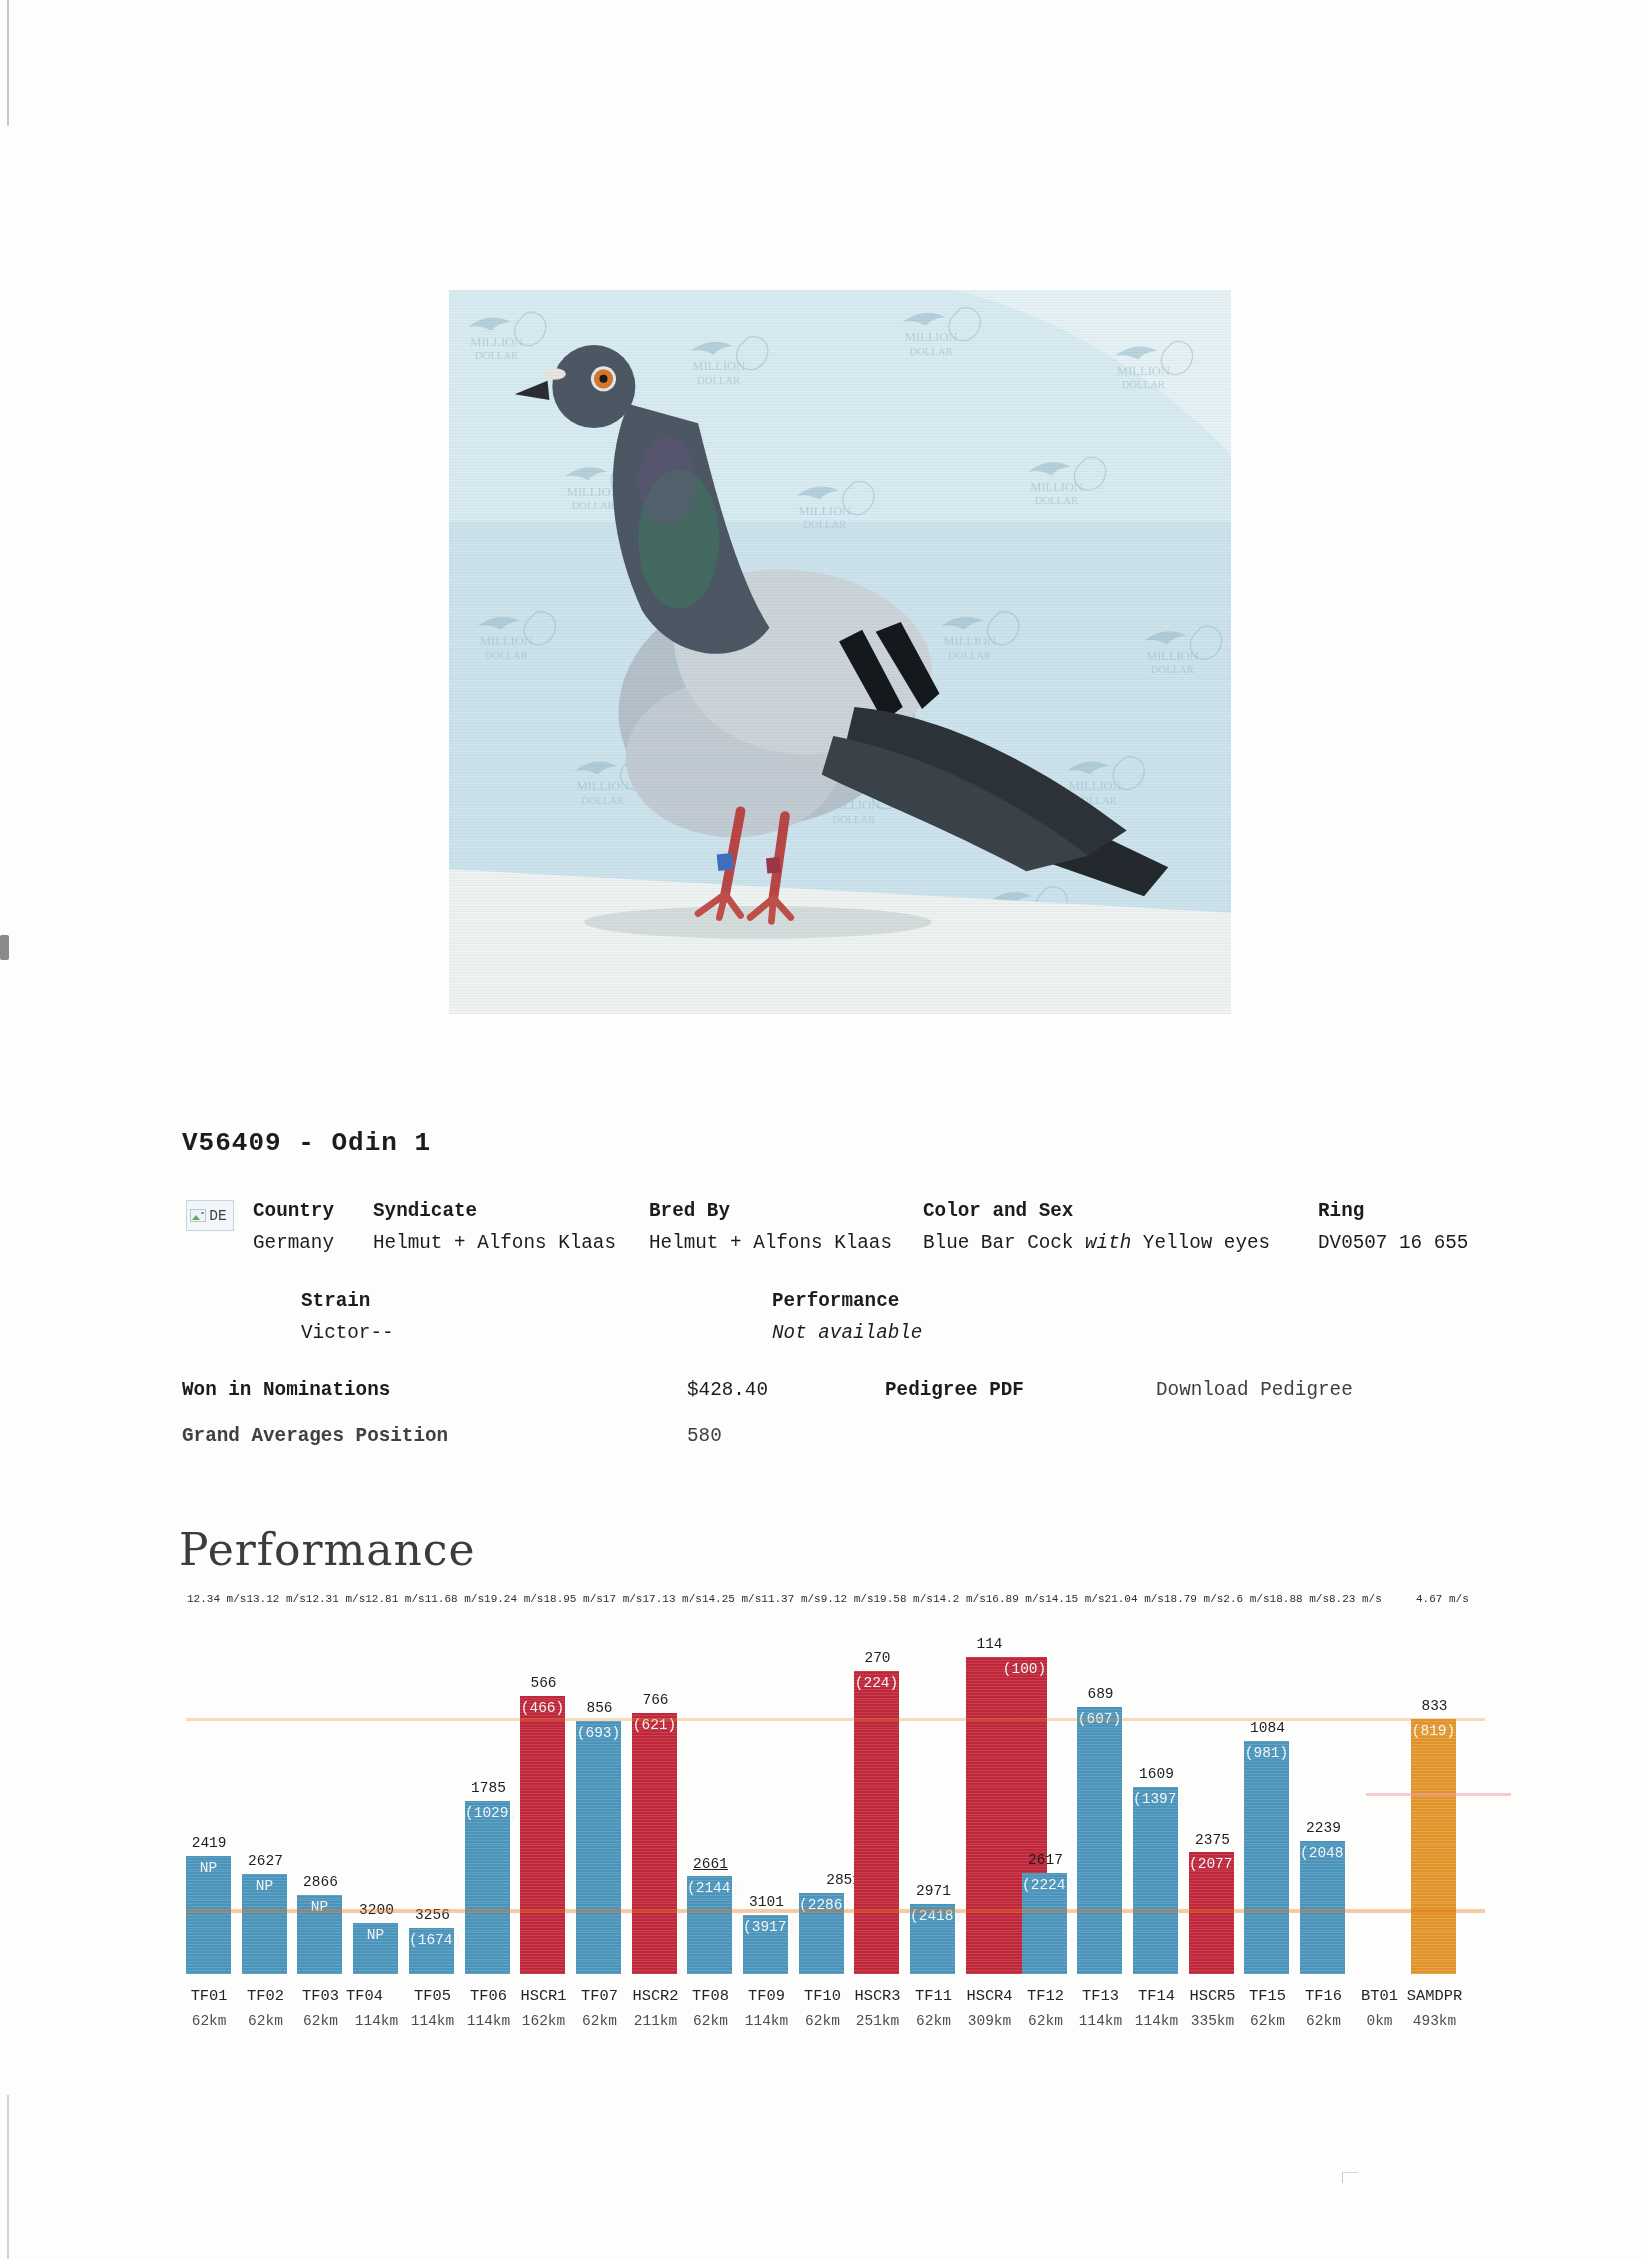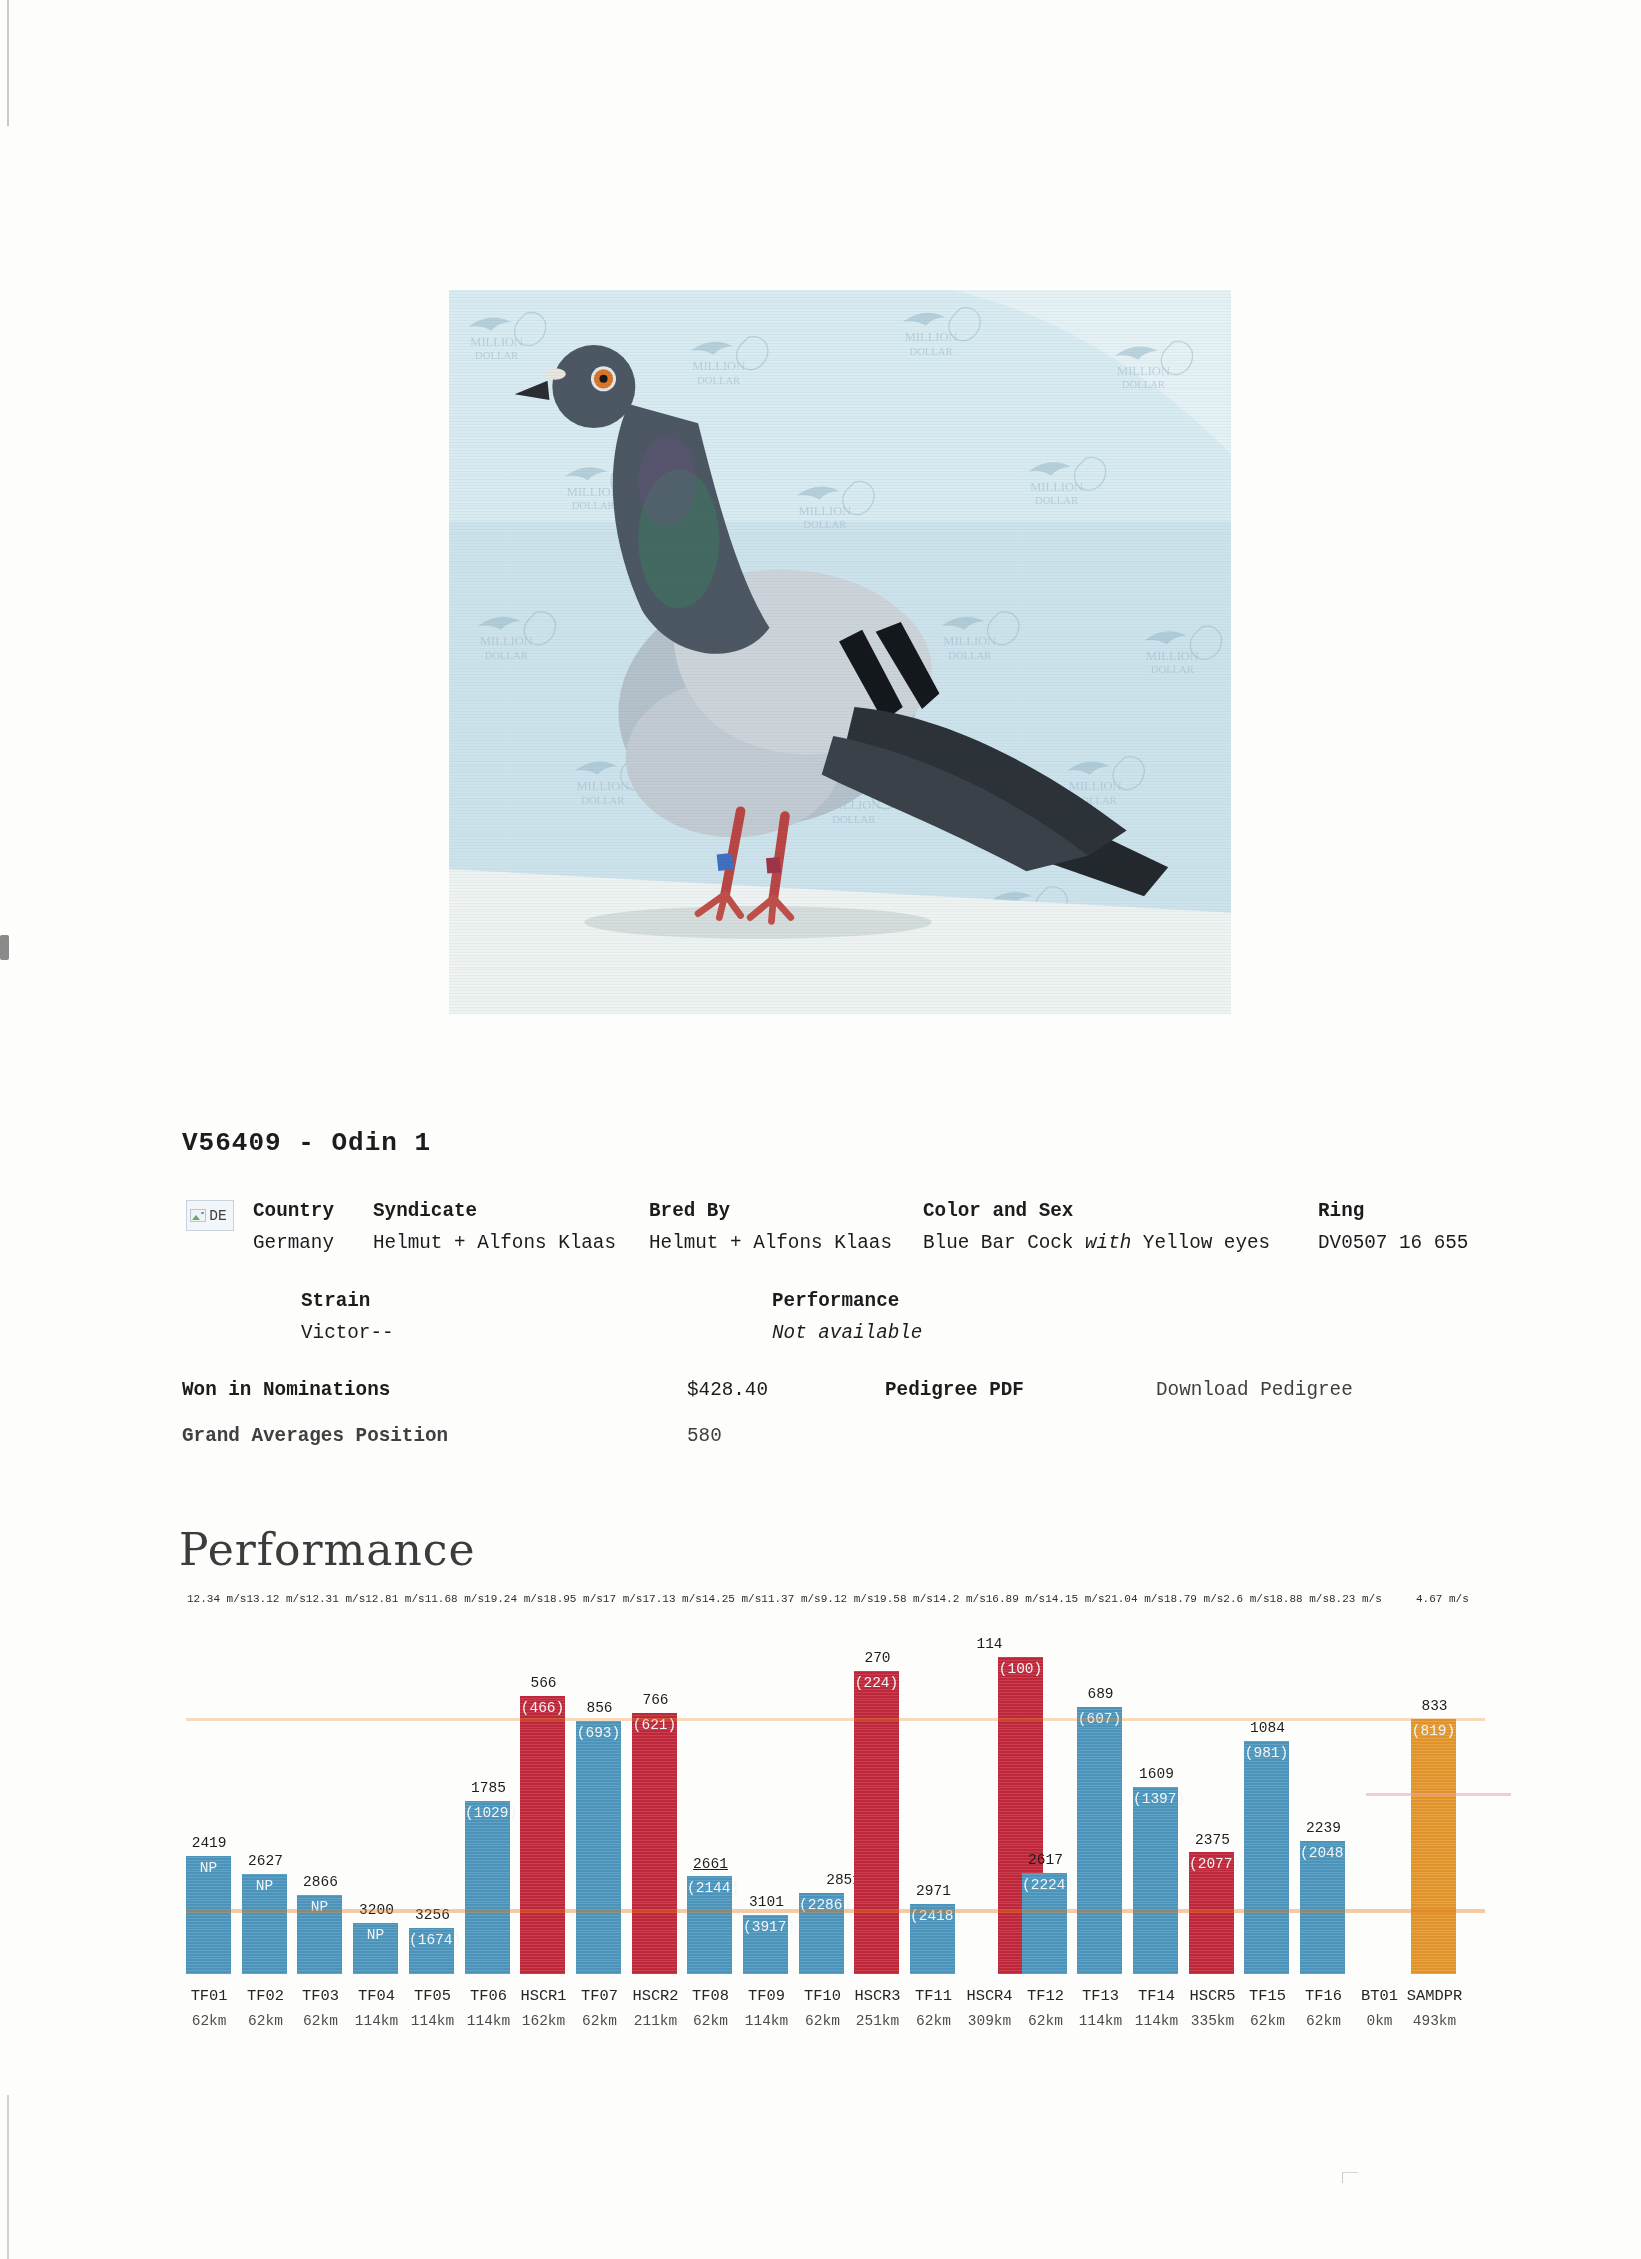--- a/index.html
+++ b/index.html
@@ -216,21 +216,21 @@
       </div>
       <div class="bar-value" style="left: 598px; bottom: 86px; text-align: right;">2851</div>
       <div class="bar" style="left: 668px; width: 45px; height: 303px; background-color: rgb(197, 41, 60);">
         <div class="bar-inner">(224)</div>
       </div>
       <div class="bar-value" style="left: 653px; bottom: 308px;">270</div>
       <div class="bar" style="left: 724px; width: 45px; height: 70px; background-color: rgb(79, 153, 192);">
         <div class="bar-inner">(2418)</div>
       </div>
       <div class="bar-value" style="left: 709px; bottom: 75px;">2971</div>
-      <div class="bar" style="left: 812px; width: 45px; height: 317px; background-color: rgb(197, 41, 60);">
+      <div class="bar" style="left: 780px; width: 45px; height: 317px; background-color: rgb(197, 41, 60); padding-left: 36px;">
         <div class="bar-inner">(100)</div>
       </div>
       <div class="bar-value" style="left: 765px; bottom: 322px;">114</div>
       <div class="bar" style="left: 836px; width: 45px; height: 101px; background-color: rgb(79, 153, 192);">
         <div class="bar-inner">(2224)</div>
       </div>
       <div class="bar-value" style="left: 821px; bottom: 106px;">2617</div>
       <div class="bar" style="left: 891px; width: 45px; height: 267px; background-color: rgb(79, 153, 192);">
         <div class="bar-inner">(607)</div>
       </div>
@@ -256,21 +256,21 @@
       </div>
       <div class="bar-value" style="left: 1210px; bottom: 260px;">833</div>
     </div>
   <div class="chart-labels" id="chart-labels">
       <div class="bar-name" style="left: -15.4px;">TF01</div>
       <div class="bar-dist" style="left: -15.4px;">62km</div>
       <div class="bar-name" style="left: 41px;">TF02</div>
       <div class="bar-dist" style="left: 41px;">62km</div>
       <div class="bar-name" style="left: 96px;">TF03</div>
       <div class="bar-dist" style="left: 96px;">62km</div>
-      <div class="bar-name" style="left: 152px;">TF04</div>
+      <div class="bar-name" style="left: 140px;">TF04</div>
       <div class="bar-dist" style="left: 152px;">114km</div>
       <div class="bar-name" style="left: 208px;">TF05</div>
       <div class="bar-dist" style="left: 208px;">114km</div>
       <div class="bar-name" style="left: 264px;">TF06</div>
       <div class="bar-dist" style="left: 264px;">114km</div>
       <div class="bar-name" style="left: 319px;">HSCR1</div>
       <div class="bar-dist" style="left: 319px;">162km</div>
       <div class="bar-name" style="left: 375px;">TF07</div>
       <div class="bar-dist" style="left: 375px;">62km</div>
       <div class="bar-name" style="left: 431px;">HSCR2</div>

